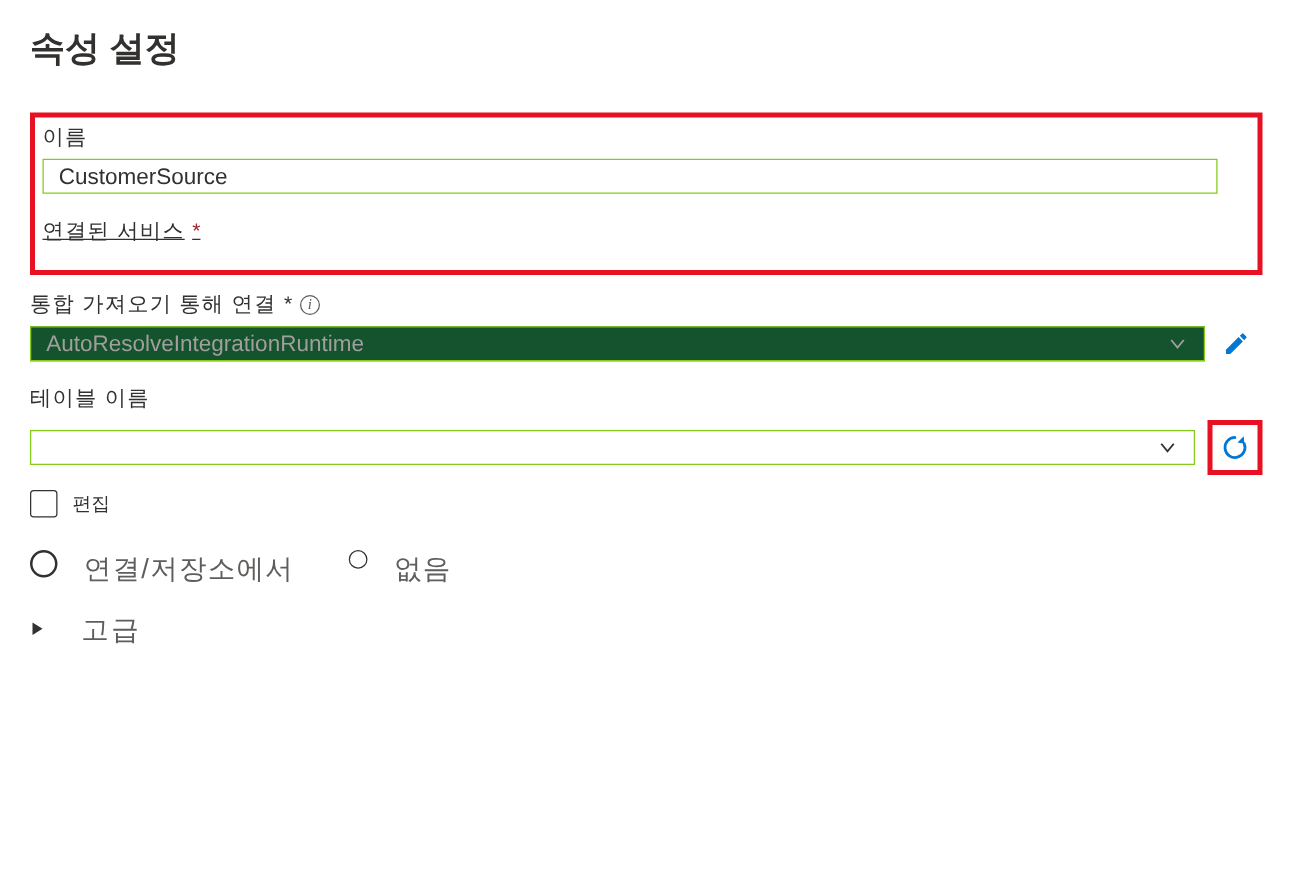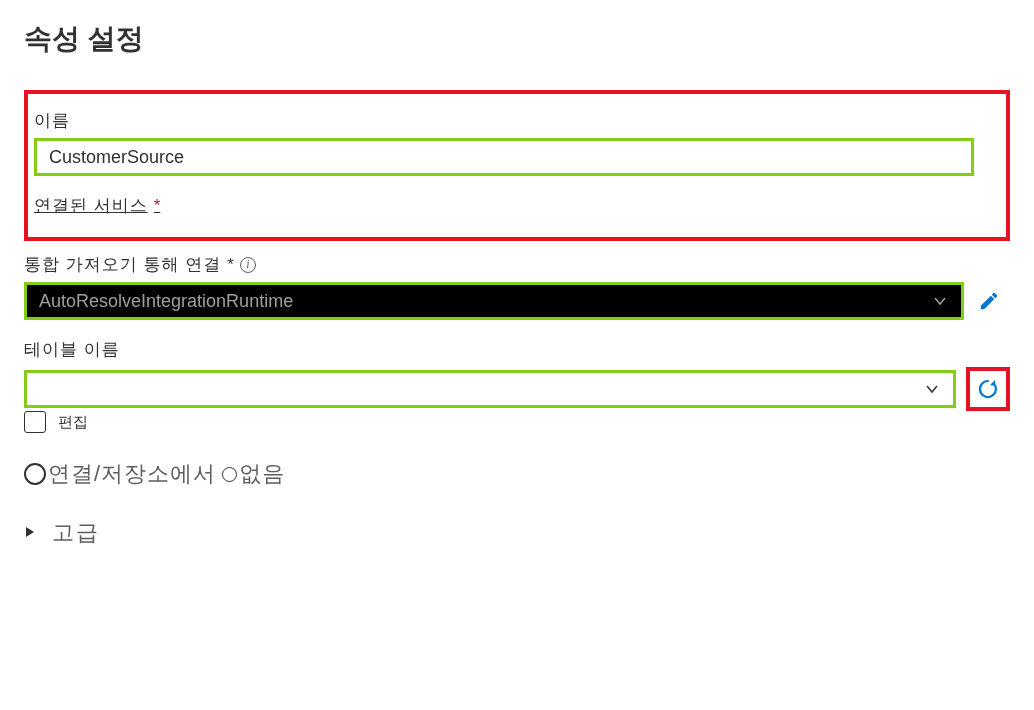--- a/index.html
+++ b/index.html
@@ -11,21 +11,21 @@
     color: #323130;
   }
   .page-title {
     font-size: 28px;
     font-weight: 700;
     color: #323130;
     margin-bottom: 18px;
   }
   .highlight-box {
     border: 4px solid #e81123;
-    padding: 15px 6px 14px 6px;
+    padding: 4px 6px 14px 6px;
     margin-bottom: 8px;
     margin-top: 32px;
   }
   .field-group {
     margin-bottom: 18px;
   }
   .field-group:last-child { margin-bottom: 0; }
   .field-label {
     font-size: 17px;
     color: #323130;
@@ -41,35 +41,35 @@
     display: inline-flex; align-items: center; justify-content: center;
     font-size: 12px; color: #605e5c; font-style: italic; font-family: serif;
   }
   .input-row {
     display: flex;
     align-items: center;
     gap: 12px;
   }
   .text-input, .select-box {
     width: 940px;
-    height: 38px;
-    border: 3px solid #84cc16;
+    height: 28px;
+    border: 1px solid #84cc16;
     background: #ffffff;
     font-size: 18px;
     padding: 0 12px;
     color: #323130;
   }
   .select-box {
     display: flex;
     align-items: center;
     justify-content: space-between;
     cursor: pointer;
   }
   .select-box.disabled {
-    background: #000000;
+    background: #14532d;
     color: #a19f9d;
     cursor: default;
   }
   .chevron {
     width: 18px; height: 18px;
     display: flex; align-items: center; justify-content: center;
   }
   .chevron svg { width: 14px; height: 14px; }
   .chevron.disabled svg path { stroke: #a19f9d; }
   .edit-icon, .refresh-icon {
@@ -84,55 +84,56 @@
     border: 4px solid #e81123;
     padding: 2px;
     display: inline-flex;
   }
   .refresh-highlight .refresh-icon { width: 32px; height: 32px; }
   .refresh-highlight .refresh-icon svg { width: 24px; height: 24px; }
   .checkbox-row {
     display: flex;
     align-items: center;
     gap: 12px;
+    margin-top: 12px;
   }
   .checkbox {
     width: 22px; height: 22px;
     border: 1.5px solid #323130;
     border-radius: 3px;
     cursor: pointer;
   }
   .checkbox-label { font-size: 15px; color: #323130; }
   .schema-section { margin-top: 26px; }
   .schema-label { font-size: 15px; color: #323130; letter-spacing: 1px; margin-bottom: 10px; }
   .radio-row {
     display: flex;
-    align-items: center;
-    gap: 2px;
+    align-items: flex-start;
+    gap: 21px;
   }
   .radio-btn {
     width: 22px; height: 22px;
     border: 2px solid #323130;
     border-radius: 50%;
     display: flex; align-items: center; justify-content: center;
     cursor: pointer;
   }
   .radio-btn.small {
     width: 15px; height: 15px; border-width: 1.5px;
   }
   .radio-text {
     font-size: 22px;
     color: #605e5c;
     letter-spacing: 1px;
   }
   .advanced-row {
     display: flex;
     align-items: center;
-    gap: 16px;
-    margin-top: 29px;
+    gap: 29px;
+    margin-top: 19px;
     cursor: pointer;
   }
   .advanced-caret {
     color: #323130;
     font-size: 14px;
   }
   .advanced-text {
     font-size: 22px;
     color: #605e5c;
     letter-spacing: 2px;

